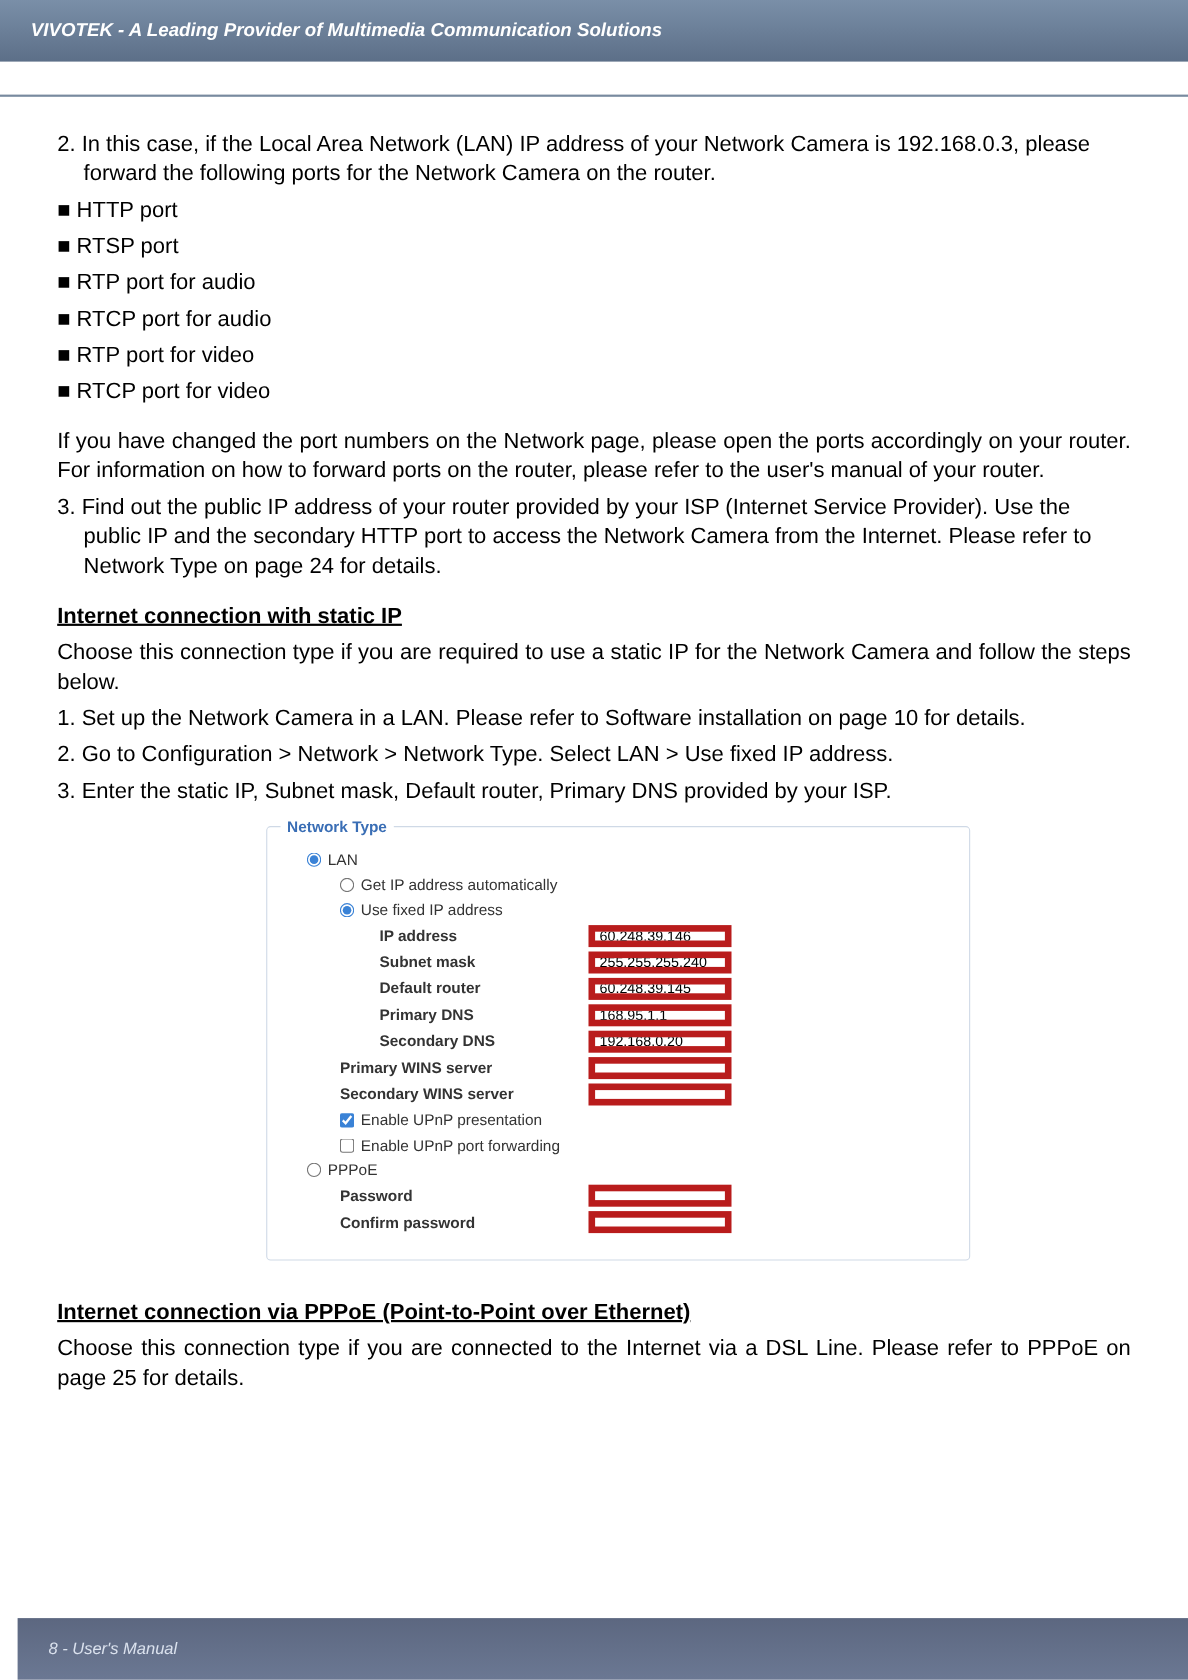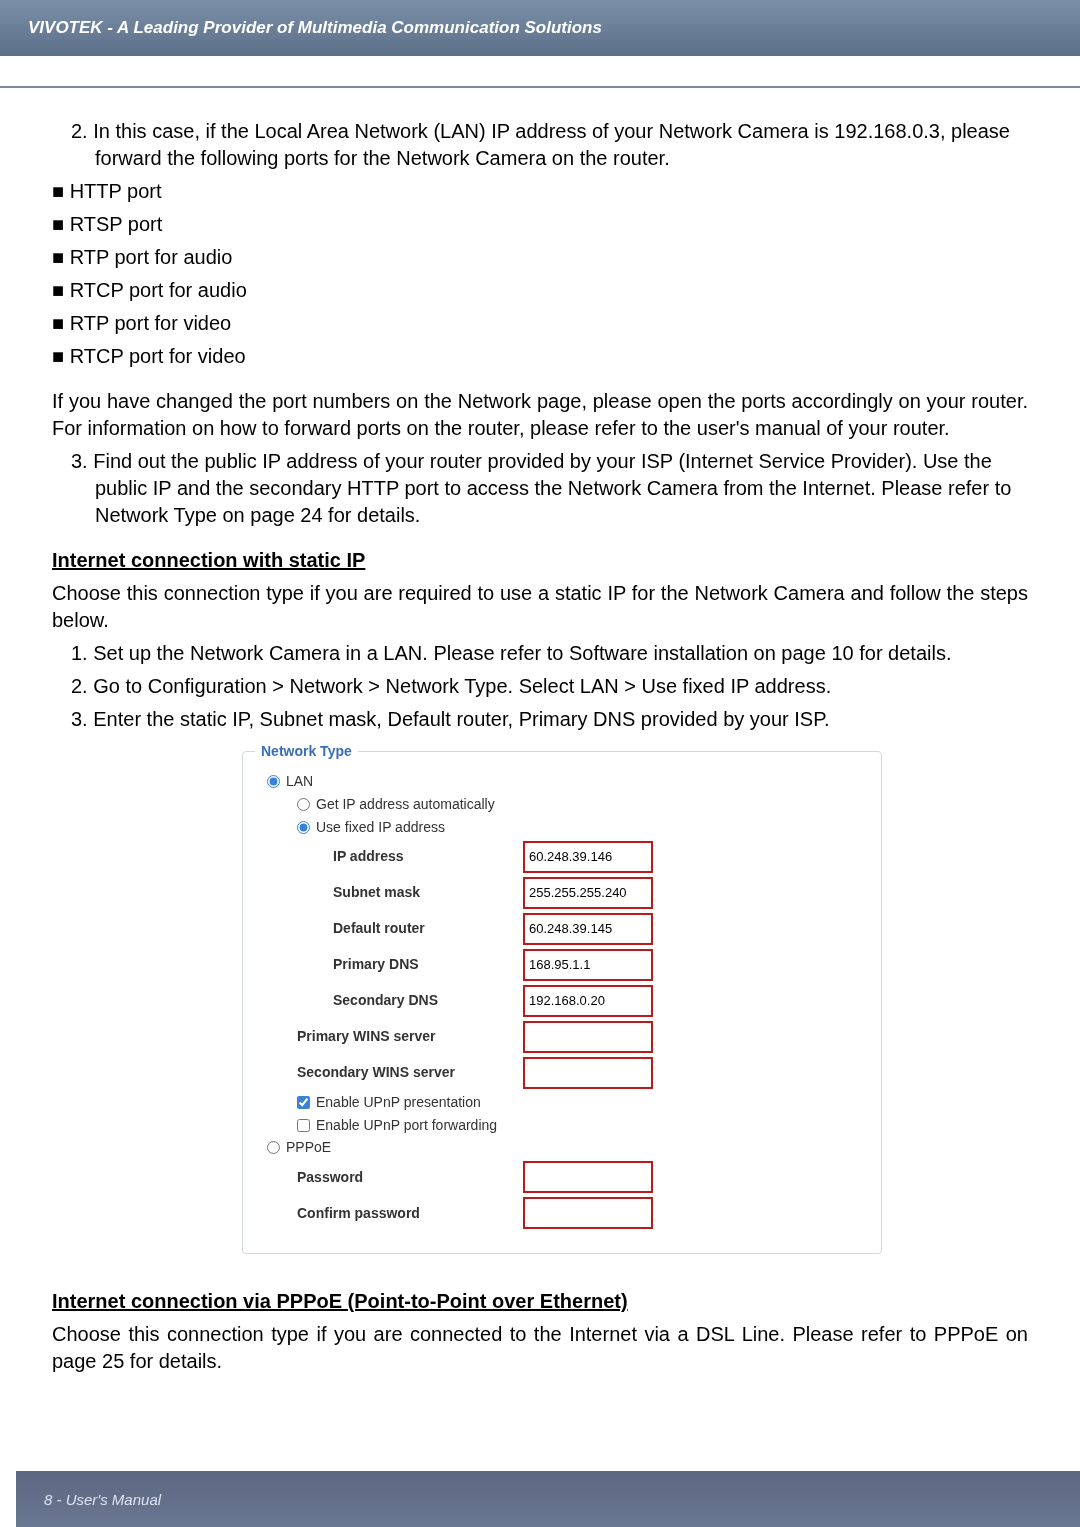--- a/index.html
+++ b/index.html
@@ -20,46 +20,46 @@
     height: 2px;
     background: #788a9f;
     margin-top: 18px;
   }
   .hr-gap { height: 12px; }
   .content { padding: 30px 52px 0 52px; color: #000; font-size: 20px; line-height: 1.35; }
   .content p { margin-bottom: 6px; }
   .blk { margin-bottom: 18px; }
   .just { text-align: justify; }
   .subhead { text-decoration: underline; font-weight: bold; margin: 18px 0 14px 0; }
-  .indent-list { padding-left: 24px; text-indent: -24px; margin-left: 19px; }
+  .indent-list { padding-left: 24px; text-indent: -24px; }
   .nt-box {
     margin: 8px 0 0 190px;
     width: 640px;
     border: 1px solid #cfd9e6;
     border-radius: 4px;
-    padding: 16px 20px 20px 20px;
+    padding: 16px 20px 20px 32px;
     font-family: Verdana, Arial, sans-serif;
     font-size: 14px;
     color: #333;
     position: relative;
   }
   .nt-legend {
     position: absolute;
     top: -10px; left: 12px;
     background: #fff;
     padding: 0 6px;
     color: #3a6eb5;
     font-weight: bold;
     font-size: 14px;
   }
   .nt-row { display: flex; align-items: center; margin: 4px 0; }
   .nt-label-col { flex: 0 0 260px; font-weight: bold; }
   .nt-input-col input {
-    width: 130px; height: 32px;
-    border: 2px solid #b91c1c;
+    width: 130px; height: 20px;
+    border: 6px solid #b91c1c;
     padding: 0 4px;
     font-size: 13px;
     font-family: Verdana, Arial, sans-serif;
   }
   .radio, .chk { margin-right: 6px; accent-color: #3a82d6; }
   .pad1 { padding-left: 4px; }
   .pad2 { padding-left: 34px; }
   .pad3 { padding-left: 70px; }
   .footer-band {
     position: absolute;

